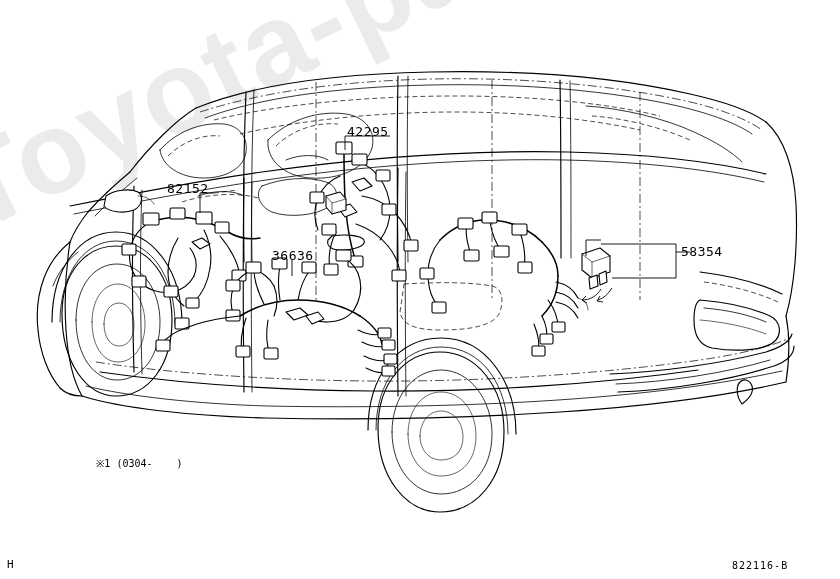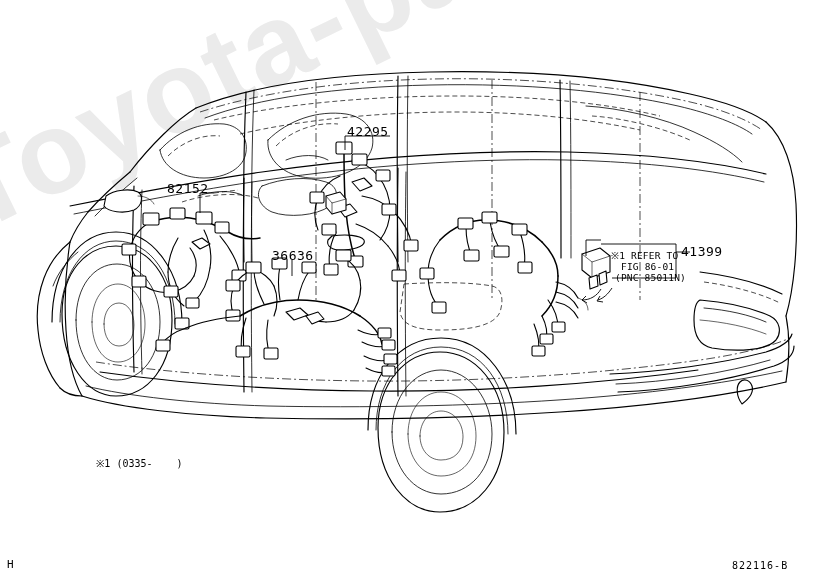--- a/index.html
+++ b/index.html
@@ -340,27 +340,22 @@
     <path class="leader" d="M586,240 L601,240"></path>
 
   </svg>
 
   <div class="lbl" style="left:347px;top:124px;">42295</div>
 
   <div class="lbl" style="left:167px;top:181px;">82152</div>
 
   <div class="lbl" style="left:272px;top:248px;">36636</div>
 
-  <div class="lbl" style="left:681px;top:244px;">41399</div>
-
-  <div style="position:absolute;left:611px;top:250px;">
-    <div class="note" style="position:relative;left:0;top:0;">※1 REFER TO</div>
-    <div class="note" style="position:relative;left:10px;top:0;">FIG 86-01</div>
-    <div class="note" style="position:relative;left:4px;top:0;">(PNC 85011N)</div>
-  </div>
-
-  <div class="foot" style="left:96px;top:456px;">※1 (0335-    )</div>
+  <div class="lbl" style="left:681px;top:244px;">58354</div>
+
+
+  <div class="foot" style="left:96px;top:456px;">※1 (0304-    )</div>
 
   <div class="corner" style="left:7px;top:558px;">H</div>
 
   <div class="dnum" style="left:732px;top:560px;">822116-B</div>
 
 </div>
 
 </body></html>

